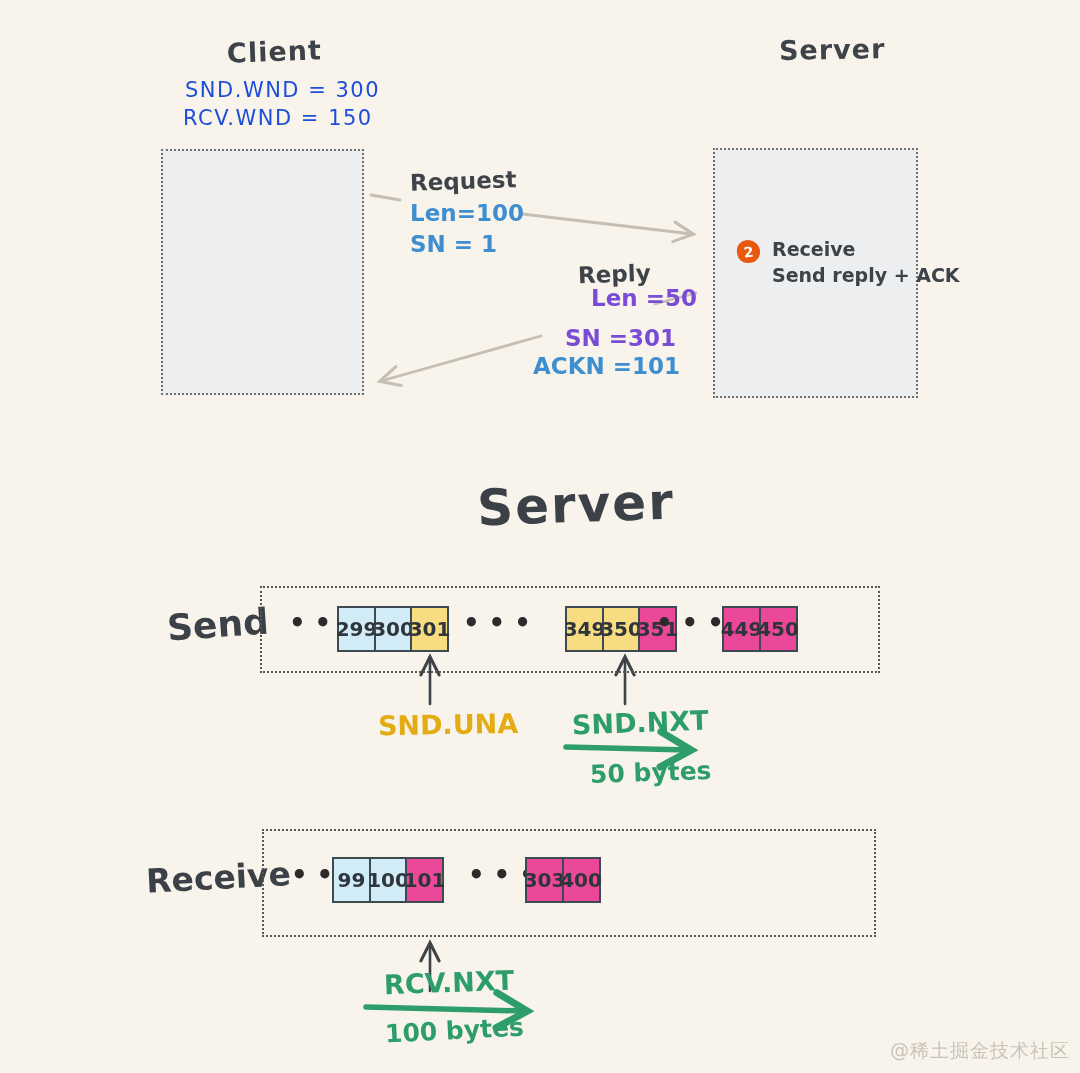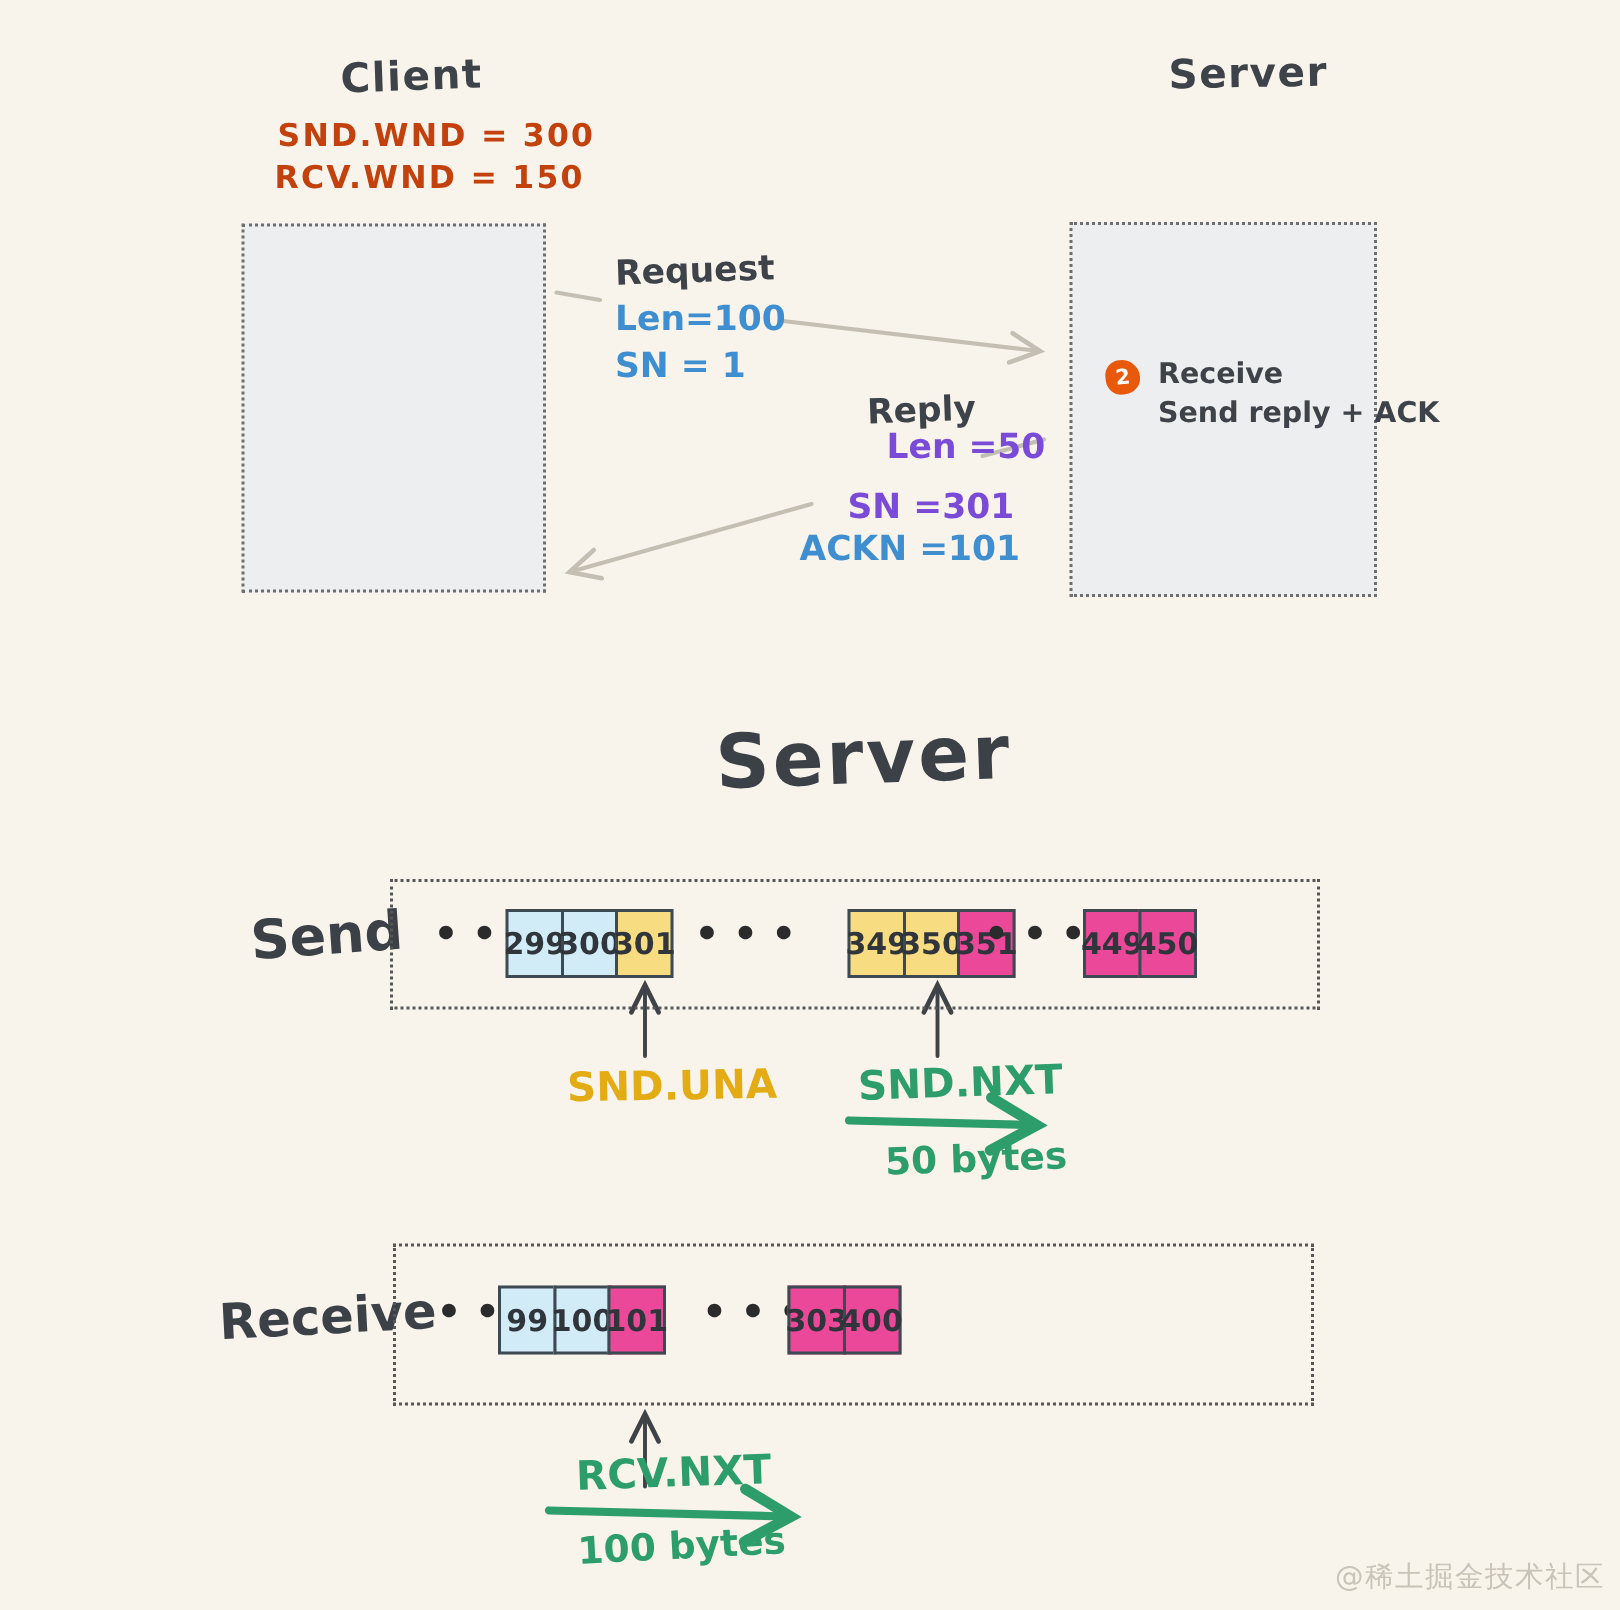--- a/index.html
+++ b/index.html
@@ -10,21 +10,21 @@
 
   svg.overlay { position:absolute; left:0; top:0; width:1080px; height:1073px; pointer-events:none; }
 
   .ink { color:#3d4349; }
   .blue { color:#3e8ed0; }
   .violet { color:#7a4bd6; }
   .gold { color:#e3ac15; }
   .green { color:#2e9d6c; }
 
   .host-title { font-size:27px; font-weight:700; color:#3d4349; letter-spacing:1px; }
-  .wnd-line { font-size:21px; font-weight:700; color:#c2410c; letter-spacing:1.5px; white-space:nowrap; }
+  .wnd-line { font-size:21px; font-weight:400; color:#1d4ed8; letter-spacing:1.5px; white-space:nowrap; }
 
   .host-box { border:2px dotted #6e6e6e; background:#edeeef; }
 
   .msg-title { font-size:23px; font-weight:700; white-space:nowrap; }
   .msg-param { font-size:23px; font-weight:700; white-space:nowrap; }
 
   .badge { width:23px; height:23px; background:#e8590c; border-radius:48% 58% 52% 50%;
            display:flex; align-items:center; justify-content:center;
            color:#fff; font-size:14px; font-weight:700; transform:rotate(-6deg); }
   .note-line { font-size:19px; font-weight:600; color:#3d4349; white-space:nowrap; }

